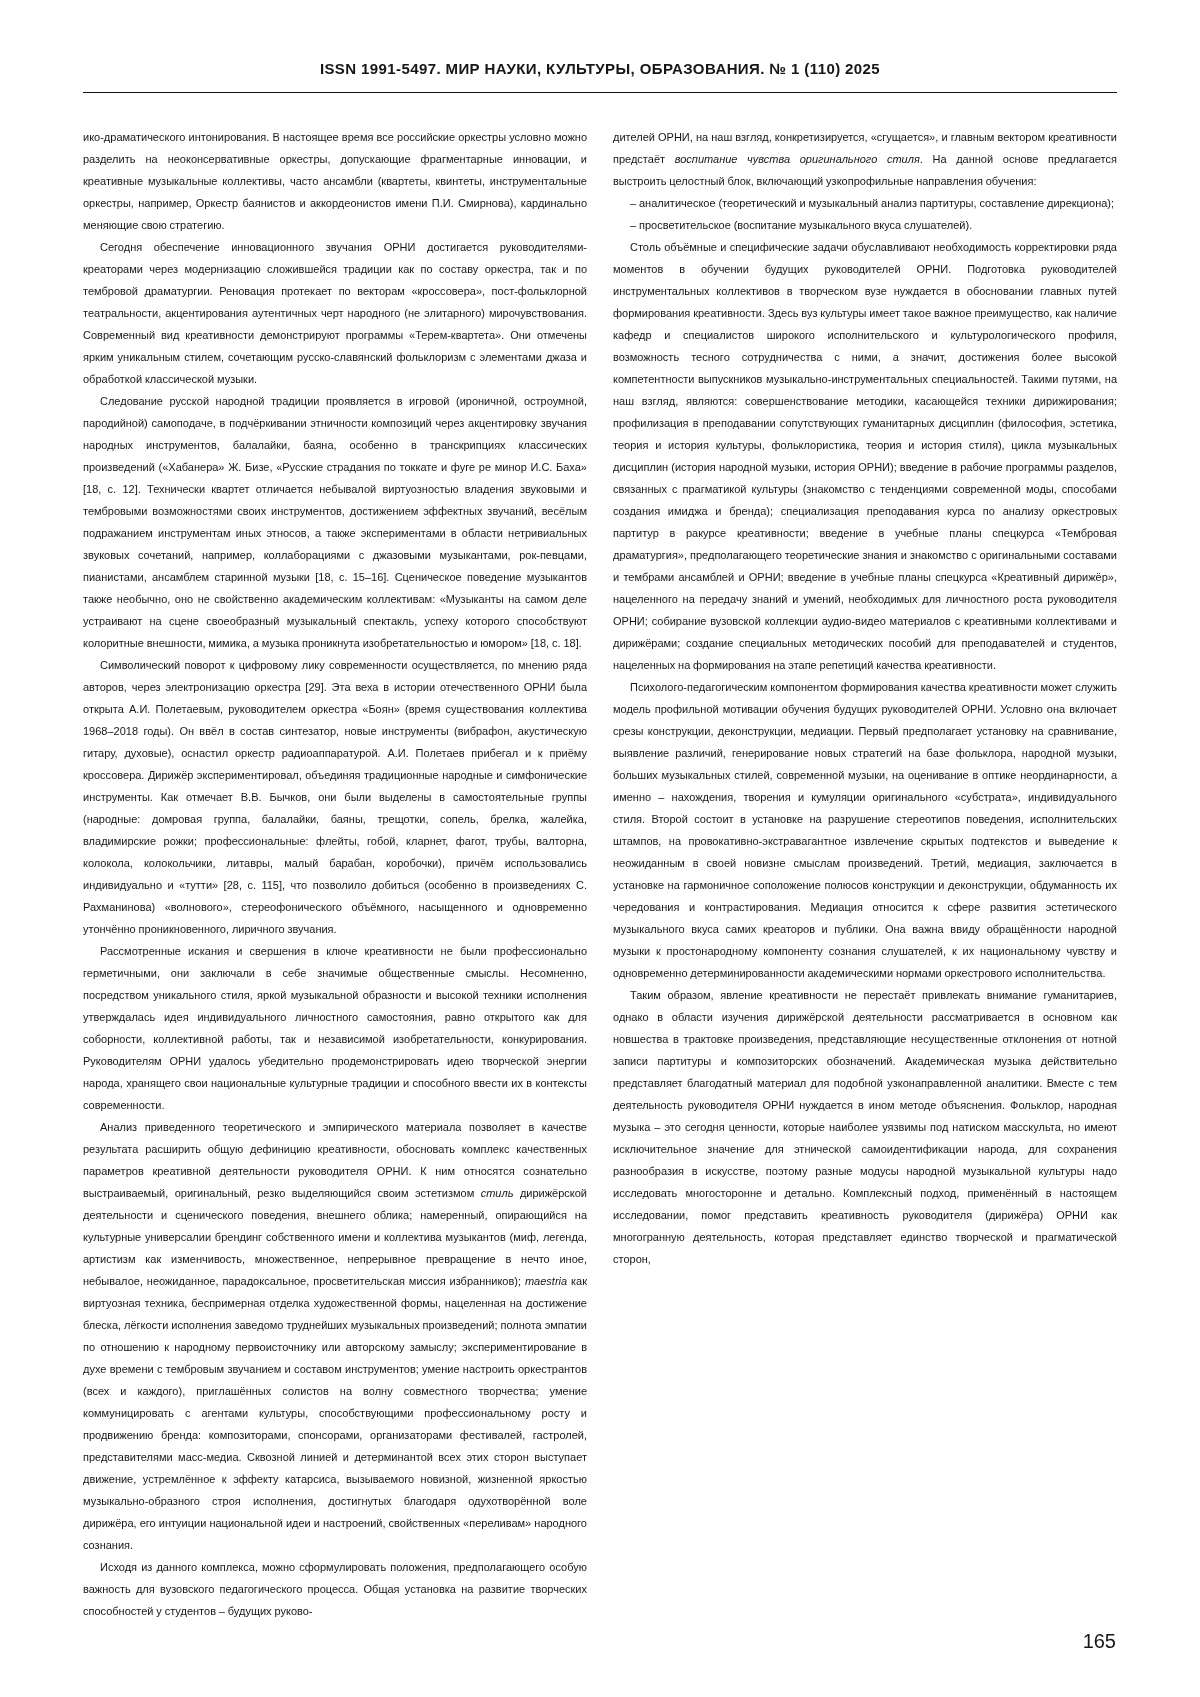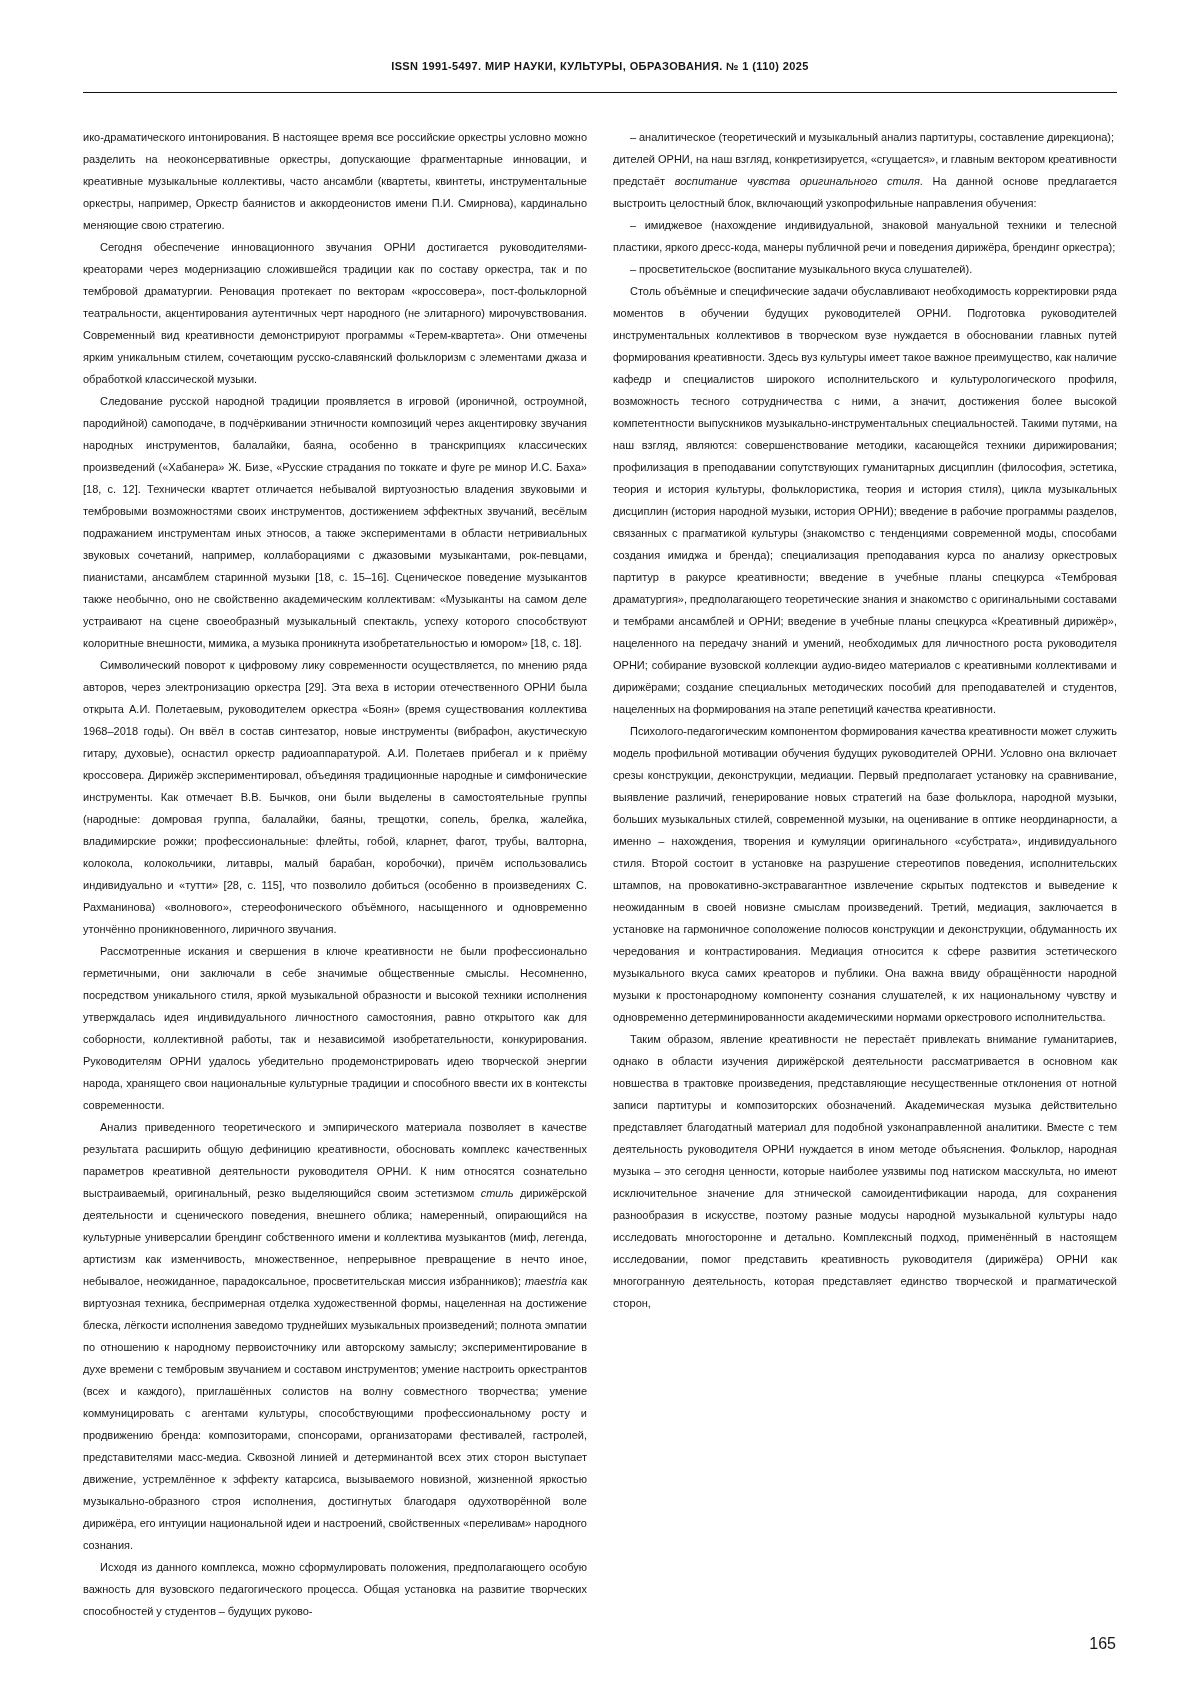--- a/index.html
+++ b/index.html
@@ -17,21 +17,21 @@
     font-family: "Liberation Sans", sans-serif;
     color: #161616;
     overflow: hidden;
   }
   .header-line {
     position: absolute;
     top: 60px;
     left: 83px;
     right: 83px;
     text-align: center;
-    font-size: 11px;
+    font-size: 15px;
     font-weight: bold;
     letter-spacing: 0.4px;
     white-space: nowrap;
   }
   .header-rule {
     position: absolute;
     top: 92px;
     left: 83px;
     right: 83px;
     border: none;
@@ -62,21 +62,21 @@
   .para.indent {
     text-indent: 17px;
   }
   .para i {
     font-style: italic;
   }
   .page-number {
     position: absolute;
     right: 84px;
     bottom: 44px;
-    font-size: 16px;
+    font-size: 20px;
     color: #161616;
   }
 </style>
 </head>
 <body>
 
 <div class="page">
 
   <div class="header-line">ISSN 1991-5497. МИР НАУКИ, КУЛЬТУРЫ, ОБРАЗОВАНИЯ. №  1 (110) 2025</div>
 
@@ -86,23 +86,22 @@
     <section class="col">
         <p class="para"><span>ико-драматического интонирования. В настоящее время все российские оркестры условно можно разделить на неоконсервативные оркестры, допускающие фрагментарные инновации, и креативные музыкальные коллективы, часто ансамбли (квартеты, квинтеты, инструментальные оркестры, например, Оркестр баянистов и аккордеонистов имени П.И. Смирнова), кардинально меняющие свою стратегию.</span></p>
         <p class="para indent"><span>Сегодня обеспечение инновационного звучания ОРНИ достигается руководителями-креаторами через модернизацию сложившейся традиции как по составу оркестра, так и по тембровой драматургии. Реновация протекает по векторам «кроссовера», пост-фольклорной театральности, акцентирования аутентичных черт народного (не элитарного) мирочувствования. Современный вид креативности демонстрируют программы «Терем-квартета». Они отмечены ярким уникальным стилем, сочетающим русско-славянский фольклоризм с элементами джаза и обработкой классической музыки.</span></p>
         <p class="para indent"><span>Следование русской народной традиции проявляется в игровой (ироничной, остроумной, пародийной) самоподаче, в подчёркивании этничности композиций через акцентировку звучания народных инструментов, балалайки, баяна, особенно в транскрипциях классических произведений («Хабанера» Ж. Бизе, «Русские страдания по токкате и фуге ре минор И.С. Баха» [18, с. 12]. Технически квартет отличается небывалой виртуозностью владения звуковыми и тембровыми возможностями своих инструментов, достижением эффектных звучаний, весёлым подражанием инструментам иных этносов, а также экспериментами в области нетривиальных звуковых сочетаний, например, коллаборациями с джазовыми музыкантами, рок-певцами, пианистами, ансамблем старинной музыки [18, с. 15–16]. Сценическое поведение музыкантов также необычно, оно не свойственно академическим коллективам: «Музыканты на самом деле устраивают на сцене своеобразный музыкальный спектакль, успеху которого способствуют колоритные внешности, мимика, а музыка проникнута изобретательностью и юмором» [18, с. 18].</span></p>
         <p class="para indent"><span>Символический поворот к цифровому лику современности осуществляется, по мнению ряда авторов, через электронизацию оркестра [29]. Эта веха в истории отечественного ОРНИ была открыта А.И. Полетаевым, руководителем оркестра «Боян» (время существования коллектива 1968–2018 годы). Он ввёл в состав синтезатор, новые инструменты (вибрафон, акустическую гитару, духовые), оснастил оркестр радиоаппаратурой. А.И. Полетаев прибегал и к приёму кроссовера. Дирижёр экспериментировал, объединяя традиционные народные и симфонические инструменты. Как отмечает В.В. Бычков, они были выделены в самостоятельные группы (народные: домровая группа, балалайки, баяны, трещотки, сопель, брелка, жалейка, владимирские рожки; профессиональные: флейты, гобой, кларнет, фагот, трубы, валторна, колокола, колокольчики, литавры, малый барабан, коробочки), причём использовались индивидуально и «тутти» [28, с. 115], что позволило добиться (особенно в произведениях С. Рахманинова) «волнового», стереофонического объёмного, насыщенного и одновременно утончённо проникновенного, лиричного звучания.</span></p>
         <p class="para indent"><span>Рассмотренные искания и свершения в ключе креативности не были профессионально герметичными, они заключали в себе значимые общественные смыслы. Несомненно, посредством уникального стиля, яркой музыкальной образности и высокой техники исполнения утверждалась идея индивидуального личностного самостояния, равно открытого как для соборности, коллективной работы, так и независимой изобретательности, конкурирования. Руководителям ОРНИ удалось убедительно продемонстрировать идею творческой энергии народа, хранящего свои национальные культурные традиции и способного ввести их в контексты современности.</span></p>
         <p class="para indent"><span>Анализ приведенного теоретического и эмпирического материала позволяет в качестве результата расширить общую дефиницию креативности, обосновать комплекс качественных параметров креативной деятельности руководителя ОРНИ. К ним относятся сознательно выстраиваемый, оригинальный, резко выделяющийся своим эстетизмом </span><i>стиль</i><span> дирижёрской деятельности и сценического поведения, внешнего облика; намеренный, опирающийся на культурные универсалии брендинг собственного имени и коллектива музыкантов (миф, легенда, артистизм как изменчивость, множественное, непрерывное превращение в нечто иное, небывалое, неожиданное, парадоксальное, просветительская миссия избранников); </span><i>maestria</i><span> как виртуозная техника, беспримерная отделка художественной формы, нацеленная на достижение блеска, лёгкости исполнения заведомо труднейших музыкальных произведений; полнота эмпатии по отношению к народному первоисточнику или авторскому замыслу; экспериментирование в духе времени с тембровым звучанием и составом инструментов; умение настроить оркестрантов (всех и каждого), приглашённых солистов на волну совместного творчества; умение коммуницировать с агентами культуры, способствующими профессиональному росту и продвижению бренда: композиторами, спонсорами, организаторами фестивалей, гастролей, представителями масс-медиа. Сквозной линией и детерминантой всех этих сторон выступает движение, устремлённое к эффекту катарсиса, вызываемого новизной, жизненной яркостью музыкально-образного строя исполнения, достигнутых благодаря одухотворённой воле дирижёра, его интуиции национальной идеи и настроений, свойственных «переливам» народного сознания.</span></p>
         <p class="para indent"><span>Исходя из данного комплекса, можно сформулировать положения, предполагающего особую важность для вузовского педагогического процесса. Общая установка на развитие творческих способностей у студентов – будущих руково-</span></p>
       </section>
     <section class="col">
+        <p class="para"><span>дителей ОРНИ, на наш взгляд, конкретизируется, «сгущается», и главным вектором креативности предстаёт </span><i>воспитание чувства оригинального стиля</i><span>. На данной основе предлагается выстроить целостный блок, включающий узкопрофильные направления обучения:</span></p>
         <p class="para indent"><span>–  аналитическое (теоретический и музыкальный анализ партитуры, составление дирекциона);</span></p>
-        <p class="para"><span>дителей ОРНИ, на наш взгляд, конкретизируется, «сгущается», и главным вектором креативности предстаёт </span><i>воспитание чувства оригинального стиля</i><span>. На данной основе предлагается выстроить целостный блок, включающий узкопрофильные направления обучения:</span></p>
-        <p class="para indent"><span>–  имиджевое (нахождение индивидуальной, знаковой мануальной техники и телесной пластики, яркого дресс-кода, манеры публичной речи и поведения дирижёра, брендинг оркестра);</span></p>
         <p class="para indent"><span>–  просветительское (воспитание музыкального вкуса слушателей).</span></p>
         <p class="para indent"><span>Столь объёмные и специфические задачи обуславливают необходимость корректировки ряда моментов в обучении будущих руководителей ОРНИ. Подготовка руководителей инструментальных коллективов в творческом вузе нуждается в обосновании главных путей формирования креативности. Здесь вуз культуры имеет такое важное преимущество, как наличие кафедр и специалистов широкого исполнительского и культурологического профиля, возможность тесного сотрудничества с ними, а значит, достижения более высокой компетентности выпускников музыкально-инструментальных специальностей. Такими путями, на наш взгляд, являются: совершенствование методики, касающейся техники дирижирования; профилизация в преподавании сопутствующих гуманитарных дисциплин (философия, эстетика, теория и история культуры, фольклористика, теория и история стиля), цикла музыкальных дисциплин (история народной музыки, история ОРНИ); введение в рабочие программы разделов, связанных с прагматикой культуры (знакомство с тенденциями современной моды, способами создания имиджа и бренда); специализация преподавания курса по анализу оркестровых партитур в ракурсе креативности; введение в учебные планы спецкурса «Тембровая драматургия», предполагающего теоретические знания и знакомство с оригинальными составами и тембрами ансамблей и ОРНИ; введение в учебные планы спецкурса «Креативный дирижёр», нацеленного на передачу знаний и умений, необходимых для личностного роста руководителя ОРНИ; собирание вузовской коллекции аудио-видео материалов с креативными коллективами и дирижёрами; создание специальных методических пособий для преподавателей и студентов, нацеленных на формирования на этапе репетиций качества креативности.</span></p>
         <p class="para indent"><span>Психолого-педагогическим компонентом формирования качества креативности может служить модель профильной мотивации обучения будущих руководителей ОРНИ. Условно она включает срезы конструкции, деконструкции, медиации. Первый предполагает установку на сравнивание, выявление различий, генерирование новых стратегий на базе фольклора, народной музыки, больших музыкальных стилей, современной музыки, на оценивание в оптике неординарности, а именно – нахождения, творения и кумуляции оригинального «субстрата», индивидуального стиля. Второй состоит в установке на разрушение стереотипов поведения, исполнительских штампов, на провокативно-экстравагантное извлечение скрытых подтекстов и выведение к неожиданным в своей новизне смыслам произведений. Третий, медиация, заключается в установке на гармоничное соположение полюсов конструкции и деконструкции, обдуманность их чередования и контрастирования. Медиация относится к сфере развития эстетического музыкального вкуса самих креаторов и публики. Она важна ввиду обращённости народной музыки к простонародному компоненту сознания слушателей, к их национальному чувству и одновременно детерминированности академическими нормами оркестрового исполнительства.</span></p>
         <p class="para indent"><span>Таким образом, явление креативности не перестаёт привлекать внимание гуманитариев, однако в области изучения дирижёрской деятельности рассматривается в основном как новшества в трактовке произведения, представляющие несущественные отклонения от нотной записи партитуры и композиторских обозначений. Академическая музыка действительно представляет благодатный материал для подобной узконаправленной аналитики. Вместе с тем деятельность руководителя ОРНИ нуждается в ином методе объяснения. Фольклор, народная музыка – это сегодня ценности, которые наиболее уязвимы под натиском масскульта, но имеют исключительное значение для этнической самоидентификации народа, для сохранения разнообразия в искусстве, поэтому разные модусы народной музыкальной культуры надо исследовать многосторонне и детально. Комплексный подход, применённый в настоящем исследовании, помог представить креативность руководителя (дирижёра) ОРНИ как многогранную деятельность, которая представляет единство творческой и прагматической сторон,</span></p>
       </section>
   </div>
 
   <div class="page-number">165</div>
 
 </div>

